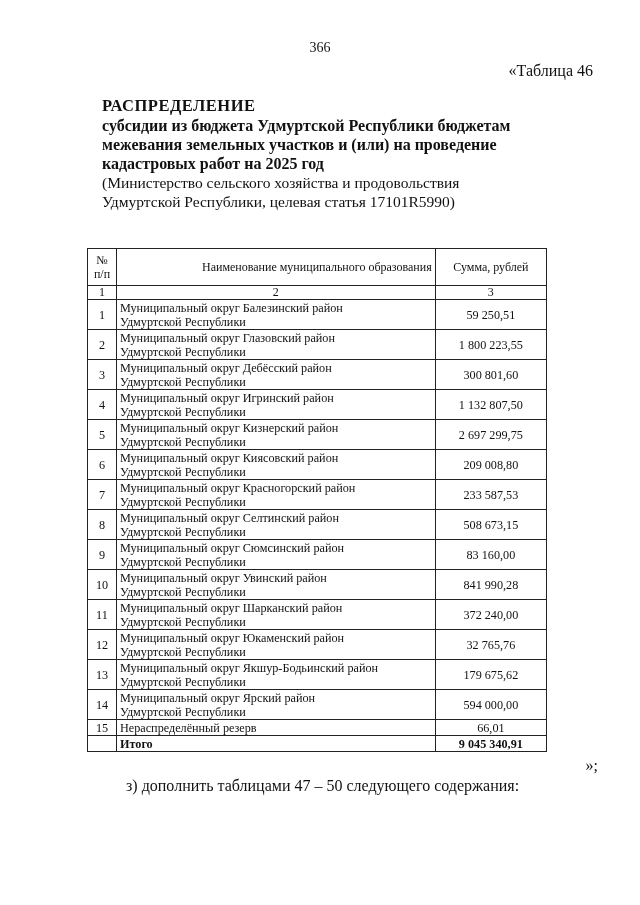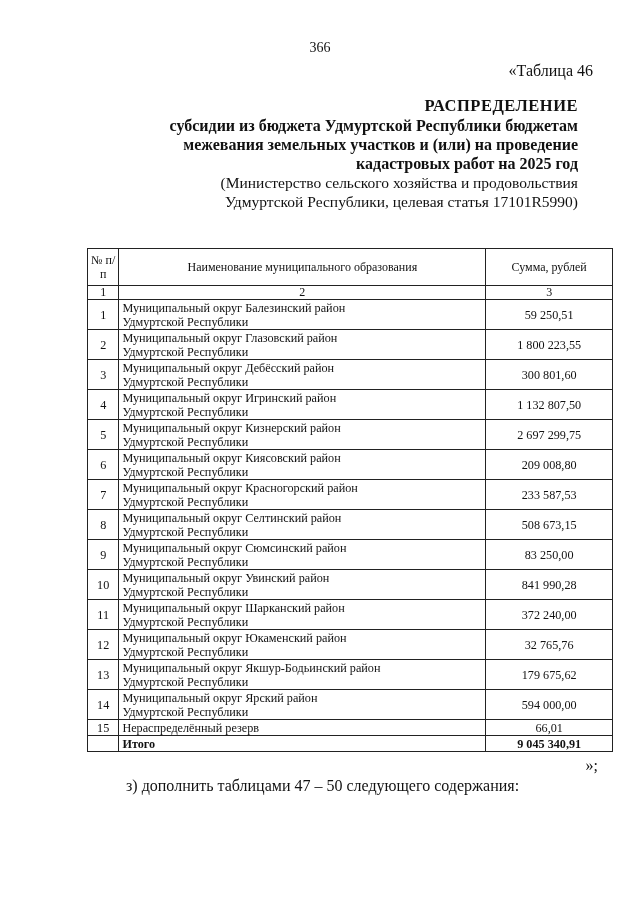--- a/index.html
+++ b/index.html
@@ -24,45 +24,45 @@
       font-size: 14px;
     }
     .table-label {
       position: absolute;
       right: 47px;
       top: 62px;
       font-size: 16px;
     }
     .title-block {
       position: absolute;
-      left: 78px;
+      left: 102px;
       width: 500px;
       top: 96px;
-      text-align: right;
+      text-align: left;
     }
     .title-main {
       font-weight: bold;
       font-size: 16.5px;
       letter-spacing: 0.5px;
       line-height: 20px;
     }
     .title-sub {
       font-weight: bold;
       font-size: 16px;
       line-height: 19px;
     }
     .title-note {
       font-size: 15.5px;
       line-height: 19px;
     }
     table.dist {
       position: absolute;
       left: 87px;
       top: 248px;
-      width: 526px;
+      width: 460px;
       border-collapse: collapse;
       font-size: 12.2px;
     }
     table.dist td, table.dist th {
       border: 1px solid #222;
       padding: 0 3px;
       font-weight: normal;
       vertical-align: middle;
     }
     table.dist th {
@@ -103,21 +103,21 @@
   <div class="title-sub">межевания земельных участков и (или) на проведение</div>
   <div class="title-sub">кадастровых работ на 2025 год</div>
   <div class="title-note">(Министерство сельского хозяйства и продовольствия</div>
   <div class="title-note">Удмуртской Республики, целевая статья 17101R5990)</div>
 </div>
 
 <table class="dist">
   <thead>
     <tr>
       <th class="col-num">№ п/п</th>
-      <th class="col-name" style="text-align:center">Наименование муниципального образования</th>
+      <th class="col-name" style="text-align:right">Наименование муниципального образования</th>
       <th class="col-sum">Сумма, рублей</th>
     </tr>
   </thead>
   <tbody id="tbody">
     <tr class="idx">
       <td>1</td>
       <td>2</td>
       <td>3</td>
     </tr>
     <tr class="data">
@@ -183,21 +183,21 @@
           <div>Удмуртской Республики</div>
         </td>
       <td class="col-sum">508 673,15</td>
     </tr>
     <tr class="data">
       <td class="col-num">9</td>
       <td class="col-name">
           <div>Муниципальный округ Сюмсинский район</div>
           <div>Удмуртской Республики</div>
         </td>
-      <td class="col-sum">83 250,00</td>
+      <td class="col-sum">83 160,00</td>
     </tr>
     <tr class="data">
       <td class="col-num">10</td>
       <td class="col-name">
           <div>Муниципальный округ Увинский район</div>
           <div>Удмуртской Республики</div>
         </td>
       <td class="col-sum">841 990,28</td>
     </tr>
     <tr class="data">

